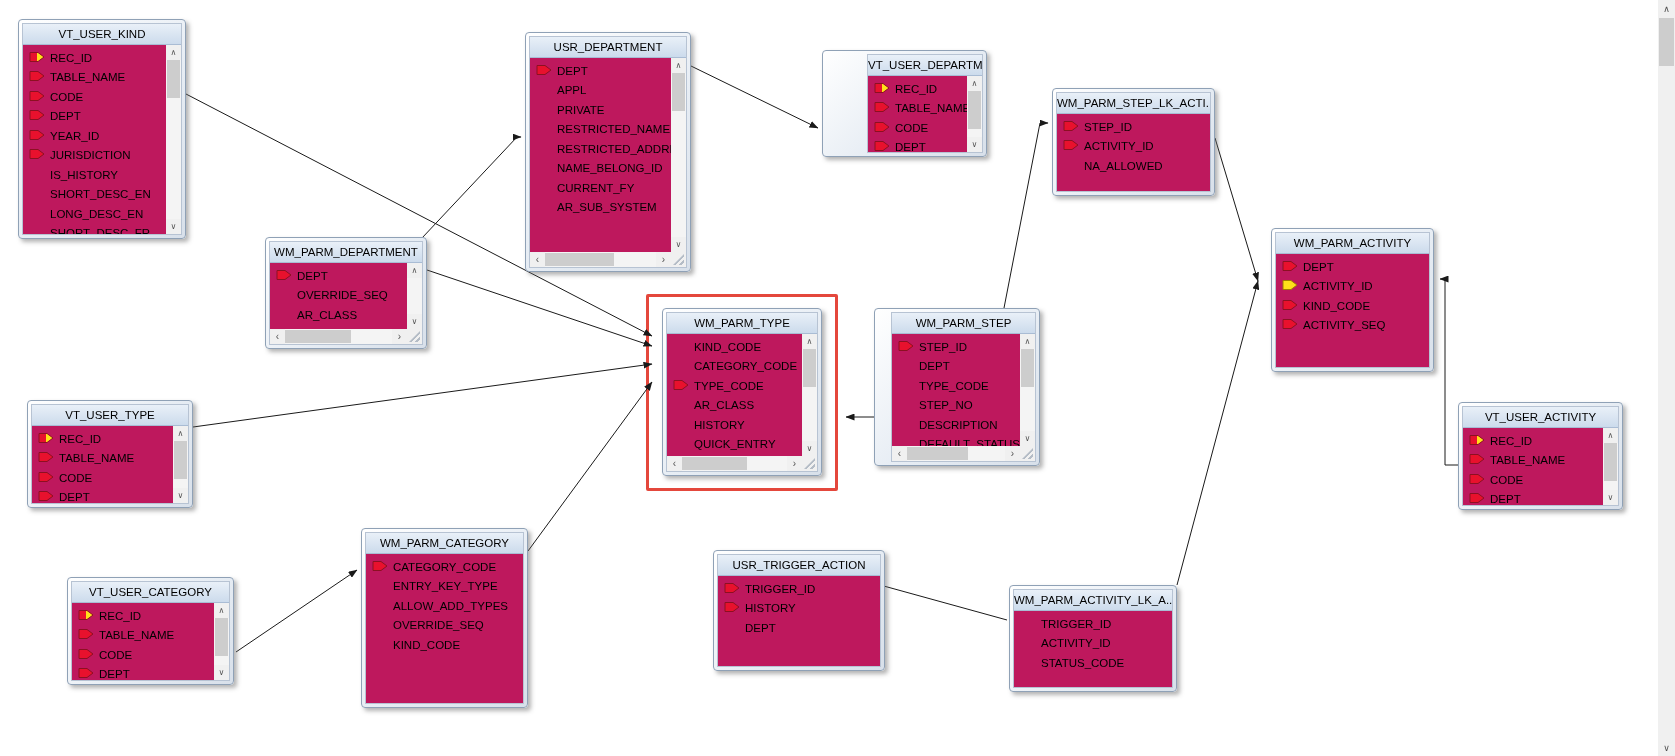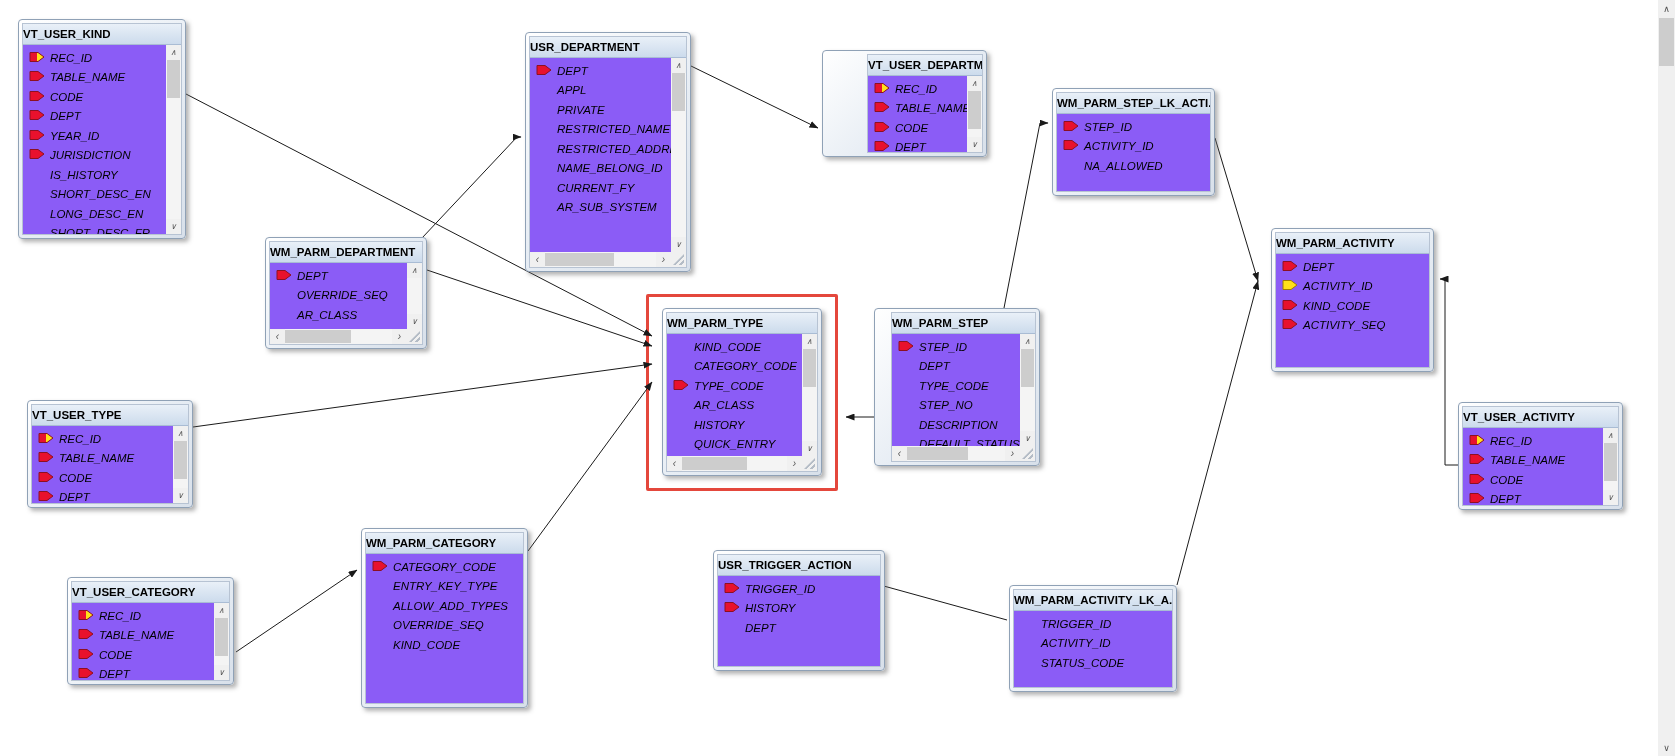--- a/index.html
+++ b/index.html
@@ -9,24 +9,24 @@
 
   #wires { position:absolute; left:0; top:0; pointer-events:none; }
 
   .highlight-box { position:absolute; border:3px solid #e4473c; border-radius:2px; background:transparent; }
 
   .db-table { position:absolute; border:1px solid #8fa1b6; border-radius:4px;
               background:linear-gradient(135deg,#ffffff 0%, #e7edf4 55%, #d8e0ea 100%);
               box-shadow:3px 3px 4px rgba(105,105,105,.5); padding:3px; }
   .db-table-inner { width:100%; height:100%; border:1px solid #b7c3d3; background:#fff;
                     display:flex; flex-direction:column; overflow:hidden; }
-  .db-title { height:21px; line-height:21px; flex:0 0 21px; font-size:11.5px; color:#000;
+  .db-title { height:21px; line-height:21px; flex:0 0 21px; text-align:center; font-size:11.5px; color:#000;
               background:linear-gradient(#e9f0f8,#ccdbec); border-bottom:1px solid #a9bcd4;
-              white-space:nowrap; overflow:hidden;font-weight:bold; }
-  .db-body { position:relative; flex:1; background:#8b5cf6; overflow:hidden; padding-top:3px;font-style:italic; }
+              white-space:nowrap; overflow:hidden; }
+  .db-body { position:relative; flex:1; background:#be185d; overflow:hidden; padding-top:3px; }
 
   .frow { height:19.5px; display:flex; align-items:center; padding-left:6px; white-space:nowrap; overflow:hidden; }
   .icon-slot { width:21px; flex:0 0 21px; display:flex; align-items:center; }
   .flabel { font-size:11.5px; color:#000; }
 
   .vscroll { position:absolute; top:0; right:0; width:15px; bottom:0; background:#f0f0f0;
              display:flex; flex-direction:column; }
   .vscroll.with-h { bottom:15px; }
   .sb-btn { height:15px; flex:0 0 15px; display:flex; align-items:center; justify-content:center;
             font-size:8px; color:#555; background:#f0f0f0; user-select:none; }

